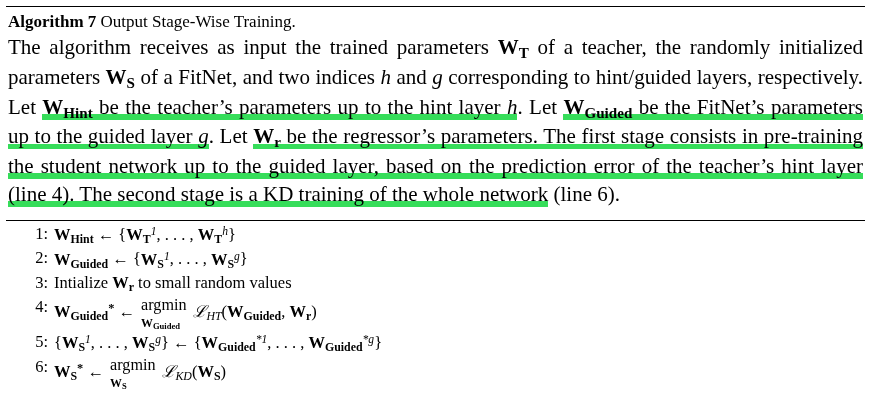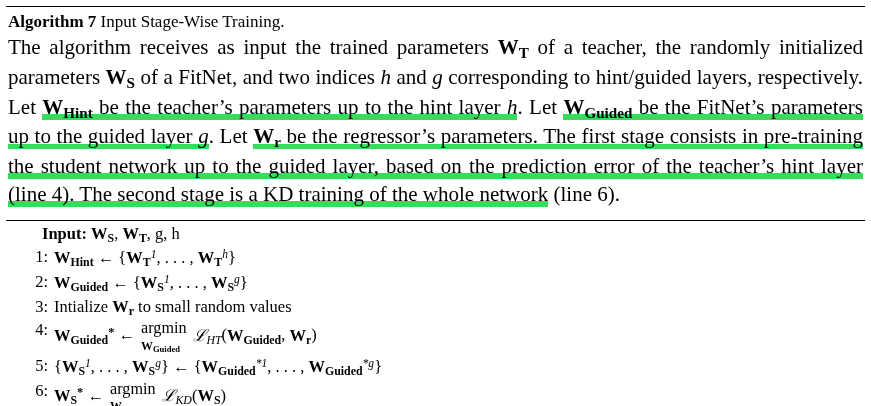--- a/index.html
+++ b/index.html
@@ -96,36 +96,30 @@
 </style>
 </head>
 <body>
 
 <div class="algorithm-box">
 
   <hr class="rule rule-top">
 
   <div class="title-line">
     <span class="alg-label">Algorithm 7</span>
-    <span>Input Stage-Wise Training.</span>
+    <span>Output Stage-Wise Training.</span>
   </div>
 
   <div class="description">
     <span>The algorithm receives as input the trained parameters </span><span class="bf"><span>W</span><span class="sub">T</span></span><span> of a teacher, the randomly initialized parameters </span><span class="bf"><span>W</span><span class="sub">S</span></span><span> of a FitNet, and two indices </span><span class="math">h</span><span> and </span><span class="math">g</span><span> corresponding to hint/guided layers, respectively. Let </span><span class="hl"><span class="bf"><span>W</span><span class="sub">Hint</span></span><span> be the teacher’s parameters up to the hint layer </span><span class="math">h</span></span><span>. Let </span><span class="hl"><span class="bf"><span>W</span><span class="sub">Guided</span></span><span> be the FitNet’s parameters up to the guided layer </span><span class="math">g</span></span><span>. Let </span><span class="hl"><span class="bf"><span>W</span><span class="sub">r</span></span><span> be the regressor’s parameters. The first stage consists in pre-training the student network up to the guided layer, based on the prediction error of the teacher’s hint layer (line 4). The </span></span><span class="hl">second stage is a KD training of the whole network</span><span> (line 6).</span>
   </div>
 
   <hr class="rule rule-mid">
 
   <div class="io-block">
-    <div>
-      <span class="bf">Input:</span>
-      <span>
-        <span class="bf">W<span class="sub">S</span></span>,&nbsp;<span class="bf">W<span class="sub">T</span></span>,&nbsp;<span class="math">g</span>,&nbsp;<span class="math">h</span>
-      </span>
-    </div>
   </div>
 
   <div class="steps">
 
     <div class="step">
       <span class="step-num">1:</span>
       <span class="step-body">
         <span class="bf">W<span class="sub">Hint</span></span>
         <span>←</span>
         {<span class="bf">W<span class="sub">T</span><span class="supsm">1</span></span>,

